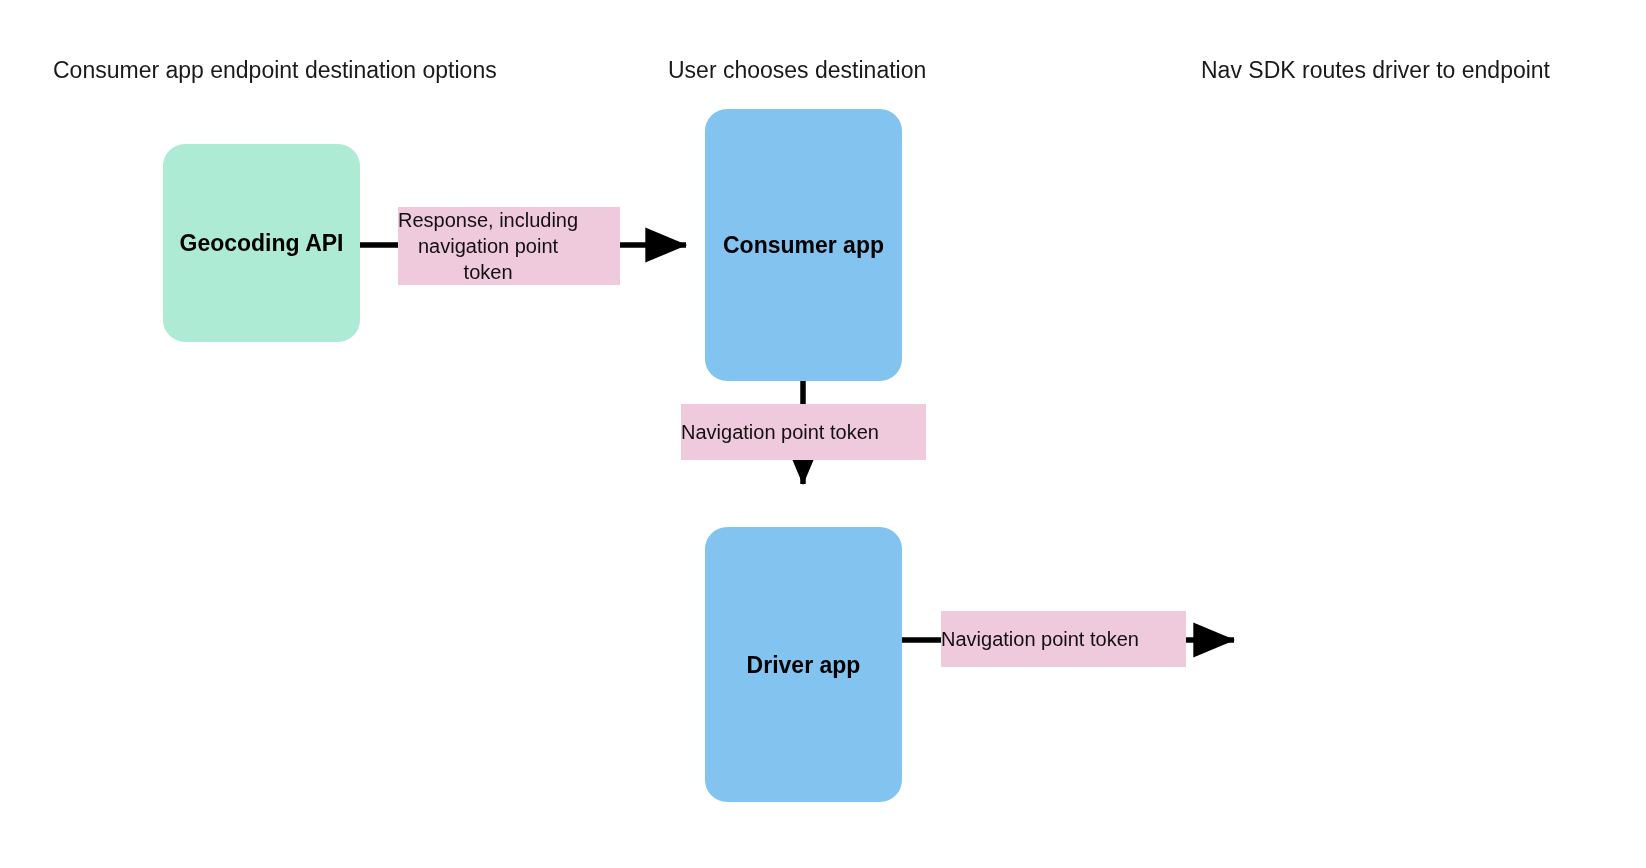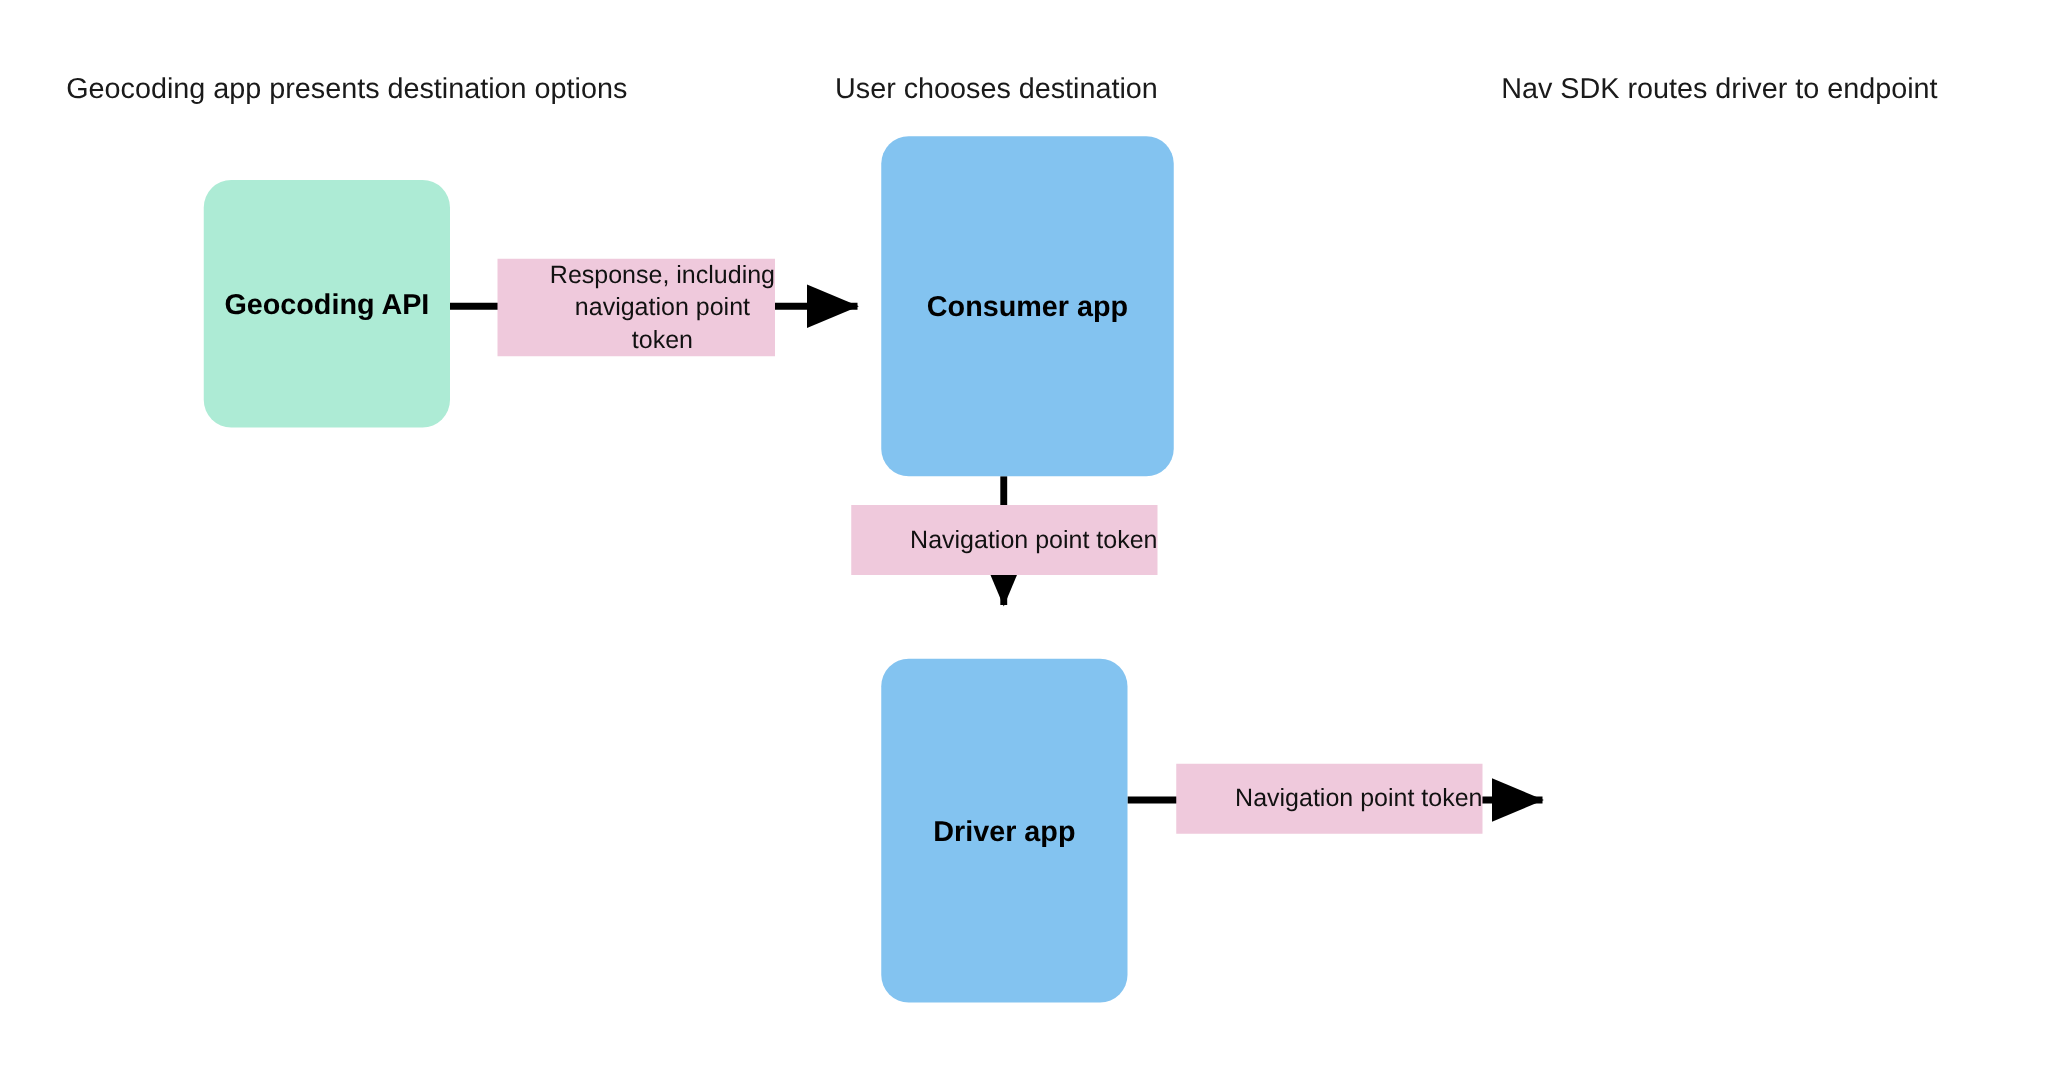--- a/index.html
+++ b/index.html
@@ -46,21 +46,21 @@
     line-height: 28px;
     text-align: center;
     white-space: nowrap;
   }
 
   
   .edge-label {
     position: absolute;
     display: flex;
     align-items: center;
-    justify-content: flex-end;
+    justify-content: flex-start;
     box-sizing: border-box;
     z-index: 3;
   }
   .edge-label-text {
     font-size: 20px;
     line-height: 26px;
     color: #111111;
     text-align: center;
     font-weight: 400;
     white-space: pre-line;
@@ -76,21 +76,21 @@
     z-index: 2;
     pointer-events: none;
     overflow: visible;
   }
 </style>
 </head>
 <body>
 
 <div id="canvas">
 
-  <div class="col-heading" style="left:53px; top:56px;">Geocoding app presents destination options</div>
+  <div class="col-heading" style="left:53px; top:56px;">Consumer app endpoint destination options</div>
   <div class="col-heading" style="left:668px; top:56px;">User chooses destination</div>
   <div class="col-heading" style="left:1153px; top:56px;margin-left:48px;">Nav SDK routes driver to endpoint</div>
 
   <svg class="connector-svg" viewBox="0 0 1646 868" xmlns="http://www.w3.org/2000/svg">
     <defs>
       <marker id="arrowhead-right" markerWidth="9" markerHeight="9" refX="7.4" refY="3.2" orient="auto" markerUnits="strokeWidth">
         <path d="M 0 0 L 7.6 3.2 L 0 6.4 z" fill="#000000"></path>
       </marker>
       <marker id="arrowhead-down" markerWidth="9" markerHeight="9" refX="7.4" refY="3.2" orient="auto" markerUnits="strokeWidth">
         <path d="M 0 0 L 7.6 3.2 L 0 6.4 z" fill="#000000"></path>
@@ -101,21 +101,21 @@
 
     <line x1="803" y1="381" x2="803" y2="484" stroke="#000000" stroke-width="5.5" marker-end="url(#arrowhead-down)"></line>
 
     <line x1="902" y1="640" x2="1234" y2="640" stroke="#000000" stroke-width="5.5" marker-end="url(#arrowhead-right)"></line>
   </svg>
 
   <div class="node" style="left:163px; top:144px; width:197px; height:198px; background:#ADEBD5; z-index:4;">
     <span class="node-label">Geocoding API</span>
   </div>
 
-  <div class="node" style="left:705px; top:109px; width:234px; height:272px; background:#83C3F0; z-index:4;">
+  <div class="node" style="left:705px; top:109px; width:197px; height:272px; background:#83C3F0; z-index:4;">
     <span class="node-label">Consumer app</span>
   </div>
 
   <div class="node" style="left:705px; top:527px; width:197px; height:275px; background:#83C3F0; z-index:4;">
     <span class="node-label">Driver app</span>
   </div>
 
 
   <div class="edge-label" style="left:398px; top:207px; width:222px; height:78px; background:#EFC9DC;">
     <span class="edge-label-text">Response, including

